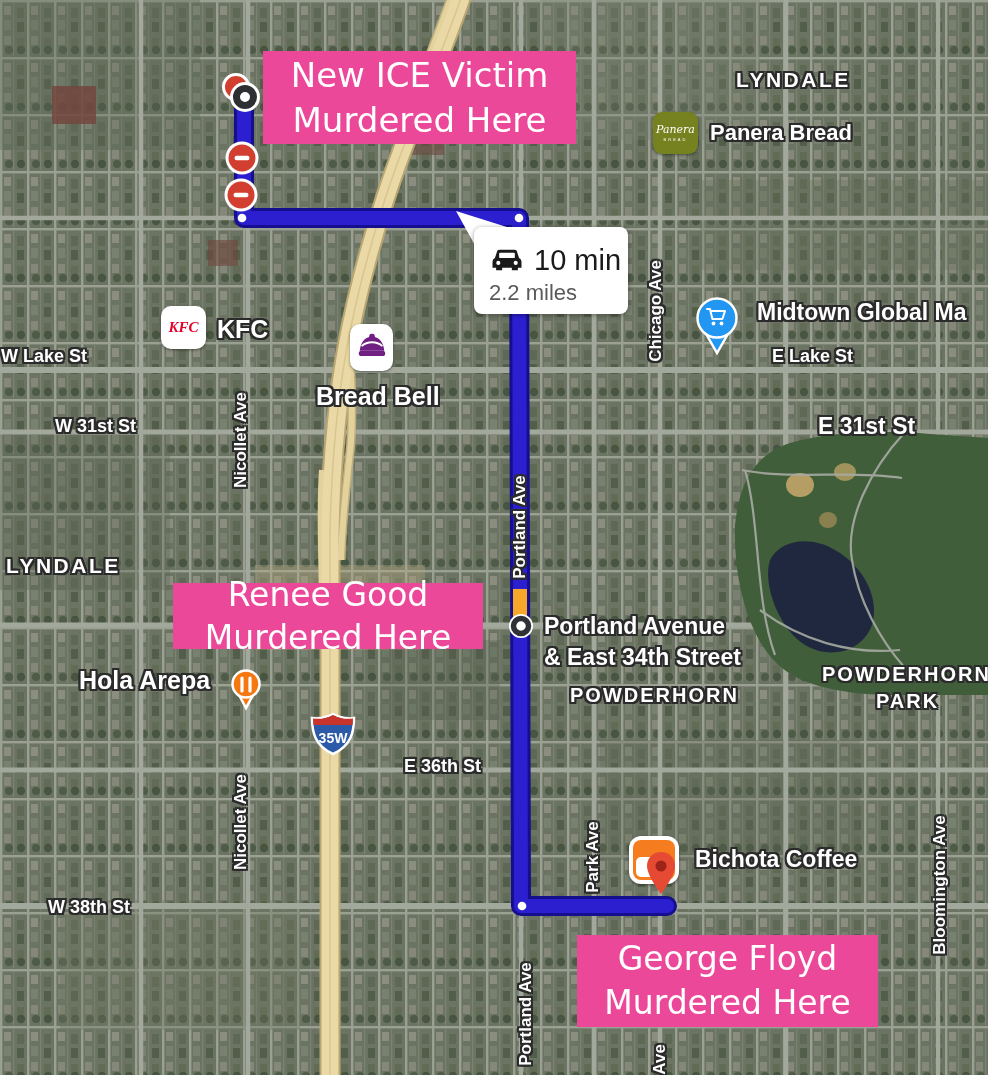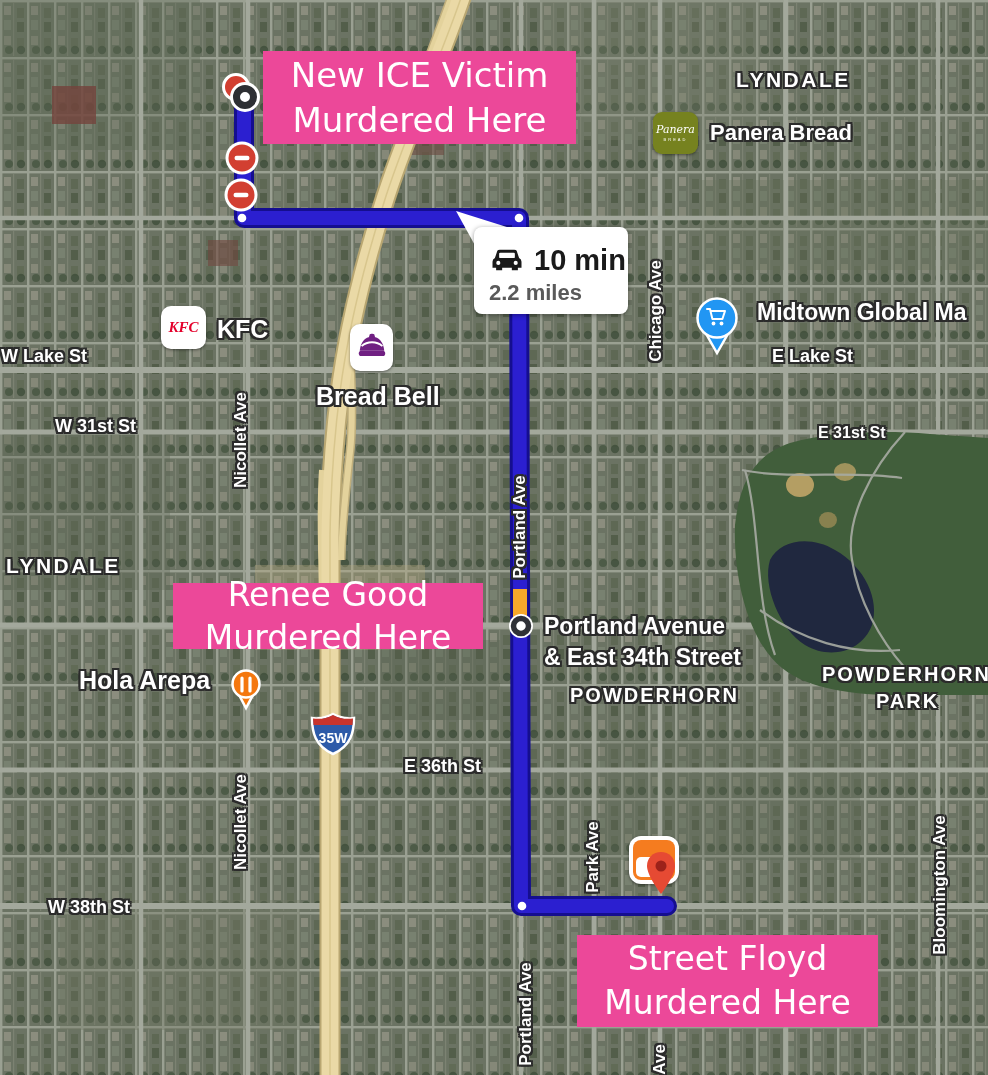--- a/index.html
+++ b/index.html
@@ -13,22 +13,22 @@
   .hood{letter-spacing:2.5px;}
   .tile{position:absolute;z-index:3;border-radius:10px;background:#fff;
         box-shadow:0 1px 3px rgba(0,0,0,.45);display:flex;align-items:center;justify-content:center;}
   .blackbox{position:absolute;z-index:5;background:#ec4899;color:#fff;text-align:center;
             font-family:"DejaVu Sans",sans-serif;display:flex;flex-direction:column;justify-content:center;}
   .blackbox span{display:block;}
   .bubble{position:absolute;z-index:6;background:#fff;border-radius:8px;
           box-shadow:0 1px 5px rgba(0,0,0,.4);}
   .bubble-tail{position:absolute;z-index:5;background:#fff;
           clip-path:polygon(6px 5px,66px 24px,32px 52px);}
-  .dur{position:absolute;font-weight:bold;font-size:29px;color:#1a1a1a;white-space:nowrap;}
-  .dist{position:absolute;font-size:22px;color:#5a5a5a;white-space:nowrap;font-weight:bold;}
+  .dur{position:absolute;font-weight:normal;font-size:29px;color:#1a1a1a;white-space:nowrap;}
+  .dist{position:absolute;font-size:22px;color:#5a5a5a;white-space:nowrap;}
   .pin{position:absolute;z-index:4;}
 </style>
 </head>
 <body>
 
 <div id="stage">
 
   <svg class="map" width="988" height="1075" viewBox="0 0 988 1075">
     <defs>
       <pattern id="blocks" width="27" height="57" patternUnits="userSpaceOnUse">
@@ -194,38 +194,39 @@
 
   <div class="lbl hood" style="left:736px;top:68px;font-size:21px;">LYNDALE</div>
   <div class="lbl hood" style="left:6px;top:554px;font-size:21px;">LYNDALE</div>
   <div class="lbl hood" style="left:570px;top:684px;font-size:20px;letter-spacing:2px;">POWDERHORN</div>
   <div class="lbl hood" style="left:822px;top:663px;font-size:20px;letter-spacing:2px;">POWDERHORN</div>
   <div class="lbl hood" style="left:876px;top:690px;font-size:20px;letter-spacing:2px;">PARK</div>
 
   <div class="lbl" style="left:1px;top:346px;font-size:18px;">W Lake St</div>
   <div class="lbl" style="left:772px;top:346px;font-size:18px;">E Lake St</div>
   <div class="lbl" style="left:55px;top:416px;font-size:18px;">W 31st St</div>
-  <div class="lbl" style="left:818px;top:424px;font-size:16px;">E 31st St</div>
+  <div class="lbl" style="left:818px;top:413px;font-size:23px;">E 31st St</div>
   <div class="lbl" style="left:404px;top:756px;font-size:18px;">E 36th St</div>
   <div class="lbl" style="left:48px;top:897px;font-size:18px;">W 38th St</div>
 
   <div class="lbl vlbl" style="left:241px;top:440px;font-size:17px;">Nicollet Ave</div>
   <div class="lbl vlbl" style="left:241px;top:822px;font-size:17px;">Nicollet Ave</div>
   <div class="lbl vlbl" style="left:656px;top:311px;font-size:17px;">Chicago Ave</div>
   <div class="lbl vlbl" style="left:660px;top:1095px;font-size:17px;">Chicago Ave</div>
   <div class="lbl vlbl" style="left:520px;top:527px;font-size:17px;z-index:1;">Portland Ave</div>
   <div class="lbl vlbl" style="left:526px;top:1014px;font-size:17px;">Portland Ave</div>
   <div class="lbl vlbl" style="left:593px;top:857px;font-size:17px;">Park Ave</div>
   <div class="lbl vlbl" style="left:940px;top:885px;font-size:17px;">Bloomington Ave</div>
 
   <div class="lbl" style="left:710px;top:120px;font-size:22px;">Panera Bread</div>
   <div class="lbl" style="left:217px;top:315px;font-size:25px;">KFC</div>
   <div class="lbl" style="left:316px;top:382px;font-size:25px;">Bread Bell</div>
   <div class="lbl" style="left:757px;top:299px;font-size:23px;">Midtown Global Ma</div>
   <div class="lbl" style="left:79px;top:666px;font-size:25px;">Hola Arepa</div>
+  <div class="lbl" style="left:695px;top:846px;font-size:23px;">Bichota Coffee</div>
 
   <div style="position:absolute;left:544px;top:597px;z-index:3;margin-top:16px;">
     <span class="lbl" style="position:static;display:block;font-size:23px;">Portland Avenue</span>
     <span class="lbl" style="position:static;display:block;font-size:23px;margin-top:4px;">&amp; East 34th Street</span>
   </div>
 
   <div class="bubble-tail" style="left:450px;top:206px;width:70px;height:58px;"></div>
   <div class="bubble" style="left:474px;top:227px;width:154px;height:87px;">
     <svg width="36" height="29" viewBox="0 0 28 24" style="position:absolute;left:15px;top:19px;">
       <path d="M4 10 L6 4 Q6.5 3 8 3 L20 3 Q21.5 3 22 4 L24 10 Q26 11 26 13 L26 18 L23 18 L23 20 L18 20 L18 18 L10 18 L10 20 L5 20 L5 18 L2 18 L2 13 Q2 11 4 10 Z" fill="#1a1a1a"></path>
@@ -239,17 +240,17 @@
 
   <div class="blackbox" style="left:263px;top:51px;width:313px;height:93px;font-size:34px;line-height:45px;">
     <span>New ICE Victim</span>
     <span>Murdered Here</span>
   </div>
   <div class="blackbox" style="left:173px;top:583px;width:310px;height:66px;font-size:33px;line-height:43px;">
     <span>Renee Good</span>
     <span>Murdered Here</span>
   </div>
   <div class="blackbox" style="left:577px;top:935px;width:301px;height:92px;font-size:33px;line-height:44px;">
-    <span>Street Floyd</span>
+    <span>George Floyd</span>
     <span>Murdered Here</span>
   </div>
 
 </div>
 
 </body></html>

